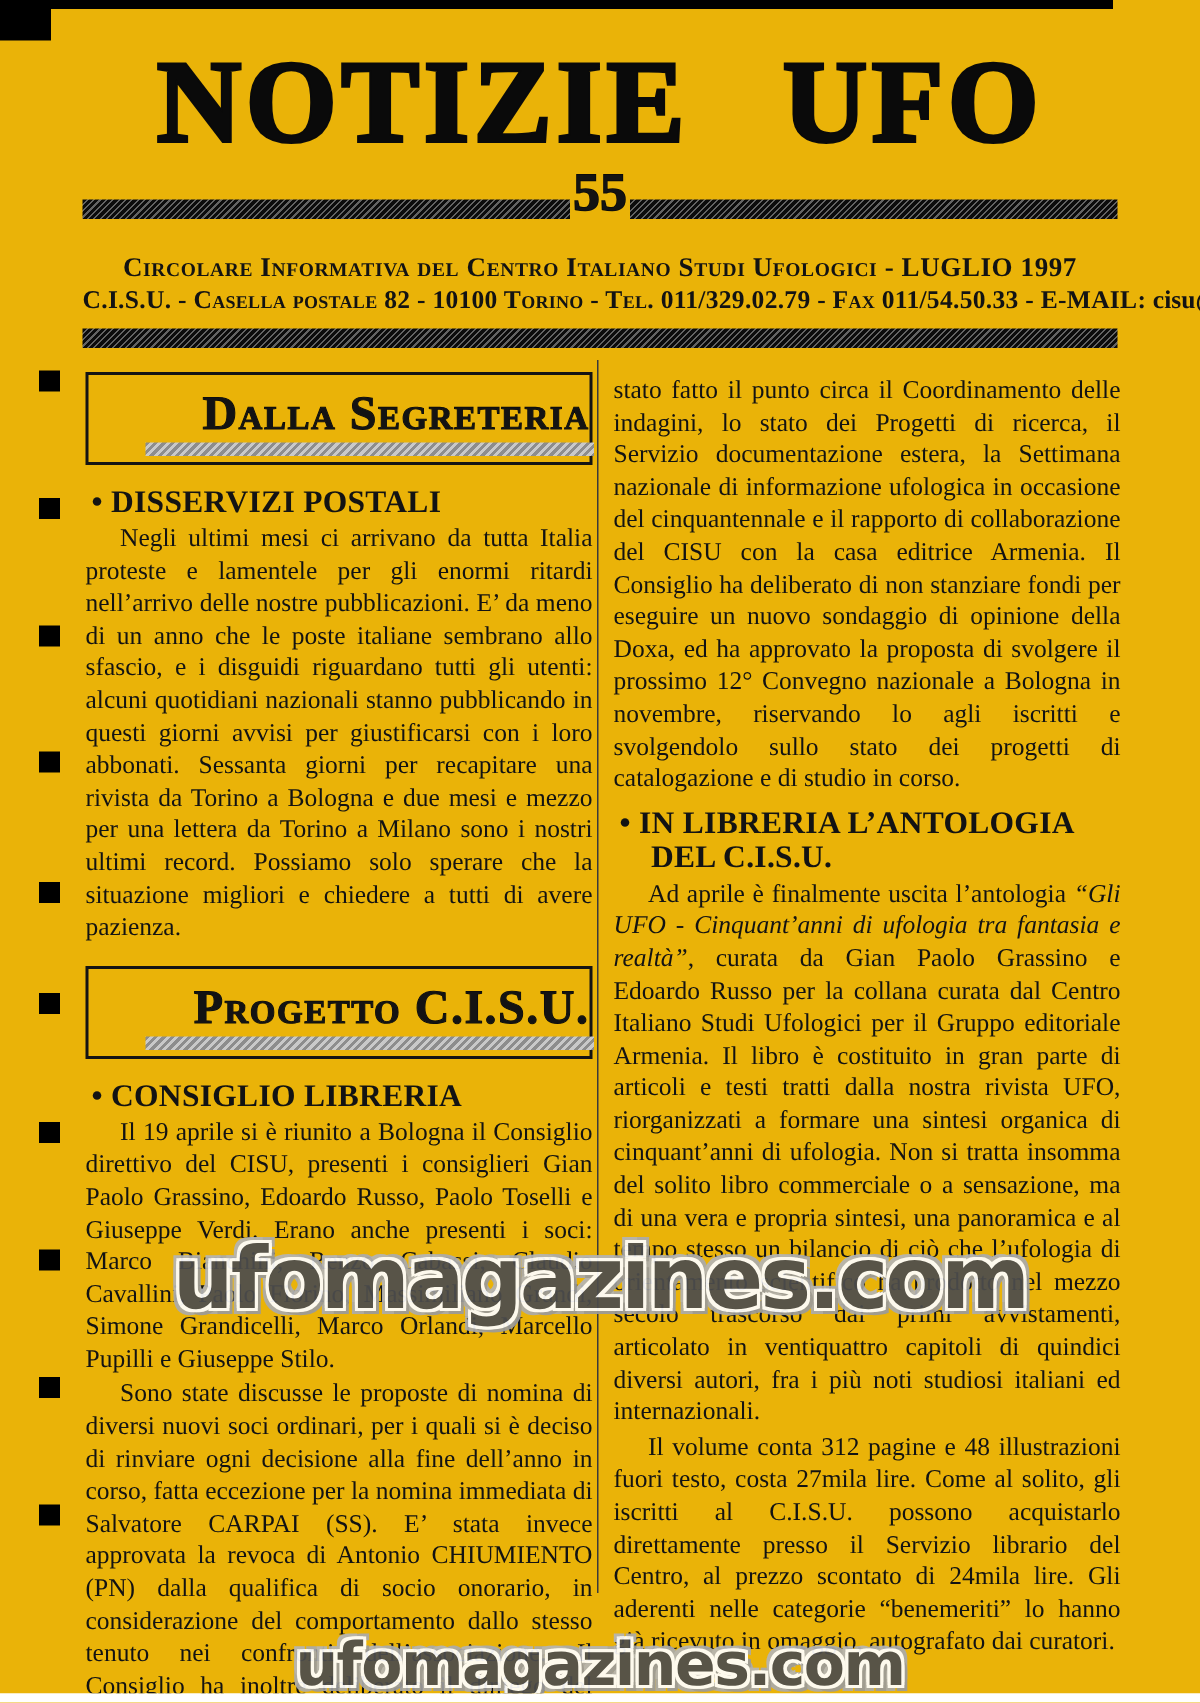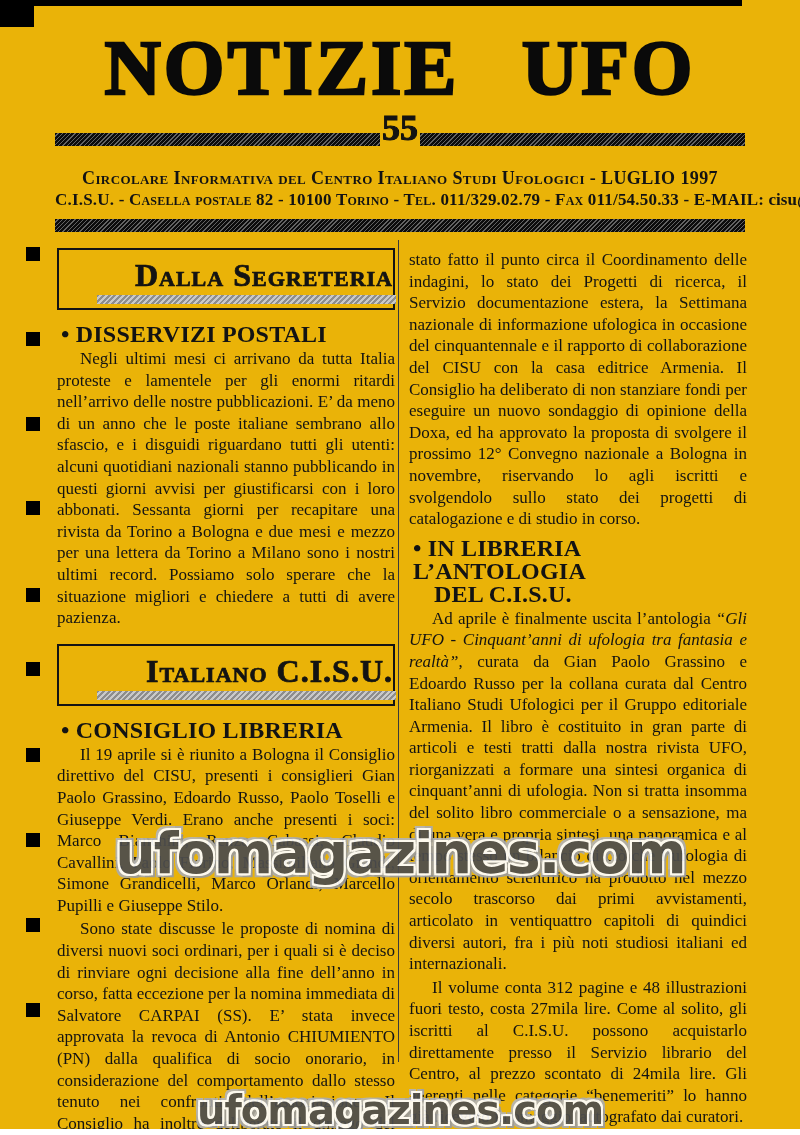--- a/index.html
+++ b/index.html
@@ -45,21 +45,21 @@
   .box-title {
     display:block; font-variant:small-caps; font-weight:bold;
     font-size:32px; line-height:50px; letter-spacing:1px;
     -webkit-text-stroke:0.7px #0a0a0a; paint-order:stroke fill;
   }
   .box-bar {
     position:absolute; left:38px; right:-3px; bottom:4px; height:9px;
     background:repeating-linear-gradient(135deg,#8d8d8d 0px,#8d8d8d 2px,#c9c9c9 2px,#c9c9c9 4px);
   }
   .sec-head {
-    margin:11px 0 2px 4px; font-size:24px; font-weight:bold;
+    margin:11px 0 2px 4px; font-size:21px; font-weight:bold;
     text-align:left; letter-spacing:0.2px; line-height:23px;
   }
   .sec-head .line2 { display:block; padding-left:21px; }
   .para { margin:0; }
   .indent { text-indent:23px; }
   .mt { margin-top:2px; }
   
   .wm {
     position:absolute; left:50%; transform:translateX(-50%);
     font-family:"DejaVu Sans", sans-serif; font-weight:bold;
@@ -112,21 +112,21 @@
 
   <section class="col col-left">
     <div class="section-box">
       <span class="box-title">Dalla Segreteria</span>
       <div class="box-bar"></div>
     </div>
     <h3 class="sec-head">• DISSERVIZI POSTALI</h3>
     <p class="para indent">Negli ultimi mesi ci arrivano da tutta Italia proteste e lamentele per gli enormi ritardi nell’arrivo delle nostre pubblicazioni. E’ da meno di un anno che le poste italiane sembrano allo sfascio, e i disguidi riguardano tutti gli utenti: alcuni quotidiani nazionali stanno pubblicando in questi giorni avvisi per giustificarsi con i loro abbonati. Sessanta giorni per recapitare una rivista da Torino a Bologna e due mesi e mezzo per una lettera da Torino a Milano sono i nostri ultimi record. Possiamo solo sperare che la situazione migliori e chiedere a tutti di avere pazienza.</p>
 
     <div class="section-box" style="margin-top:15px">
-      <span class="box-title">Italiano C.I.S.U.</span>
+      <span class="box-title">Progetto C.I.S.U.</span>
       <div class="box-bar"></div>
     </div>
     <h3 class="sec-head">• CONSIGLIO LIBRERIA</h3>
     <p class="para indent">Il 19 aprile si è riunito a Bologna il Consiglio direttivo del CISU, presenti i consiglieri Gian Paolo Grassino, Edoardo Russo, Paolo Toselli e Giuseppe Verdi. Erano anche presenti i soci: Marco Bianchini, Renzo Cabassi, Claudio Cavallini, Paolo Fiorino, Massimiliano Grandi, Simone Grandicelli, Marco Orlandi, Marcello Pupilli e Giuseppe Stilo.</p>
     <p class="para indent mt">Sono state discusse le proposte di nomina di diversi nuovi soci ordinari, per i quali si è deciso di rinviare ogni decisione alla fine dell’anno in corso, fatta eccezione per la nomina immediata di Salvatore CARPAI (SS). E’ stata invece approvata la revoca di Antonio CHIUMIENTO (PN) dalla qualifica di socio onorario, in considerazione del comportamento dallo stesso tenuto nei confronti dell’associazione. Il Consiglio ha inoltre deliberato il diniego del rinnovo dell’iscrizione del collaboratore Giovanni Corbari (BS) ed ha deliberato di non adottare al momento alcun logo per il CISU. Massimiliano GRANDI (AR) è stato nominato responsabile del “Progetto bambagia silicea” per la raccolta e catalogazione della casistica italiana relativa ai cosiddetti “capelli d’angelo”. E’</p>
   </section>
 
   <section class="col col-right">
     <p class="para" style="margin-top:9px">stato fatto il punto circa il Coordinamento delle indagini, lo stato dei Progetti di ricerca, il Servizio documentazione estera, la Settimana nazionale di informazione ufologica in occasione del cinquantennale e il rapporto di collaborazione del CISU con la casa editrice Armenia. Il Consiglio ha deliberato di non stanziare fondi per eseguire un nuovo sondaggio di opinione della Doxa, ed ha approvato la proposta di svolgere il prossimo 12° Convegno nazionale a Bologna in novembre, riservando lo agli iscritti e svolgendolo sullo stato dei progetti di catalogazione e di studio in corso.</p>
     <h3 class="sec-head" style="margin-top:7px"><span>• IN LIBRERIA L’ANTOLOGIA</span><span class="line2">DEL C.I.S.U.</span></h3>

